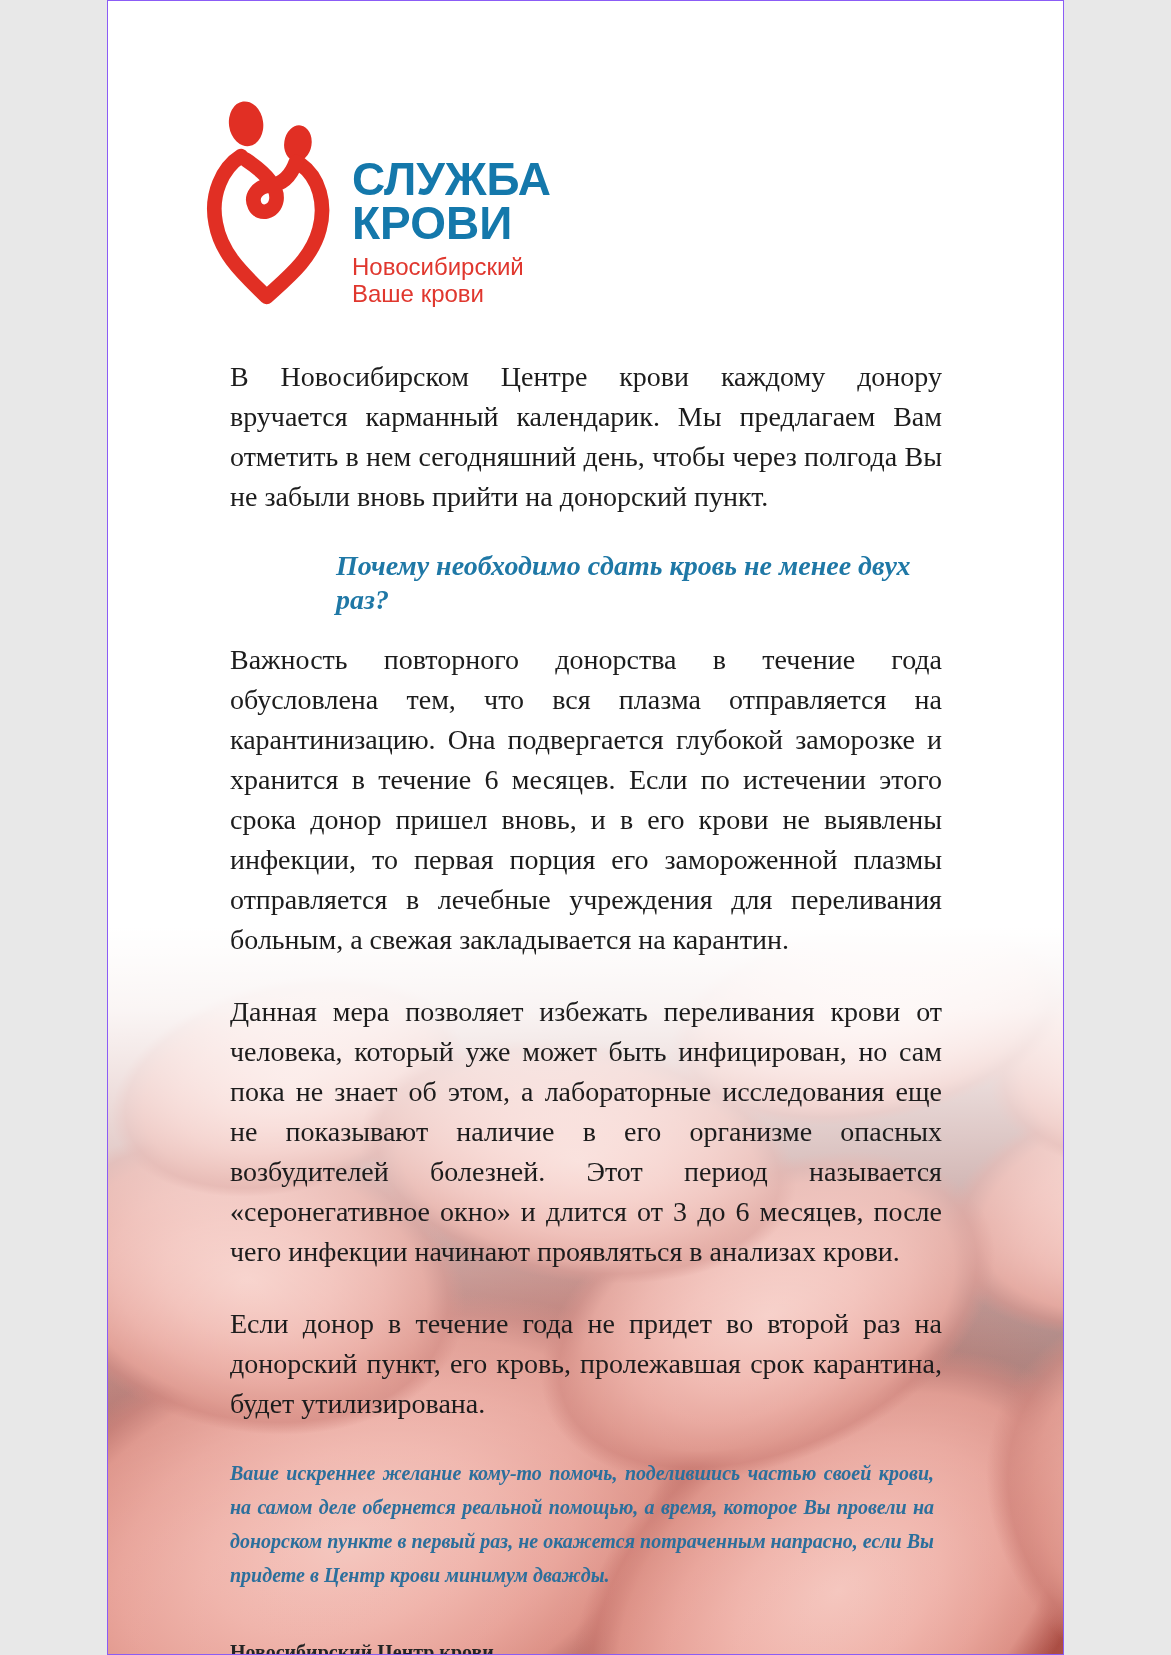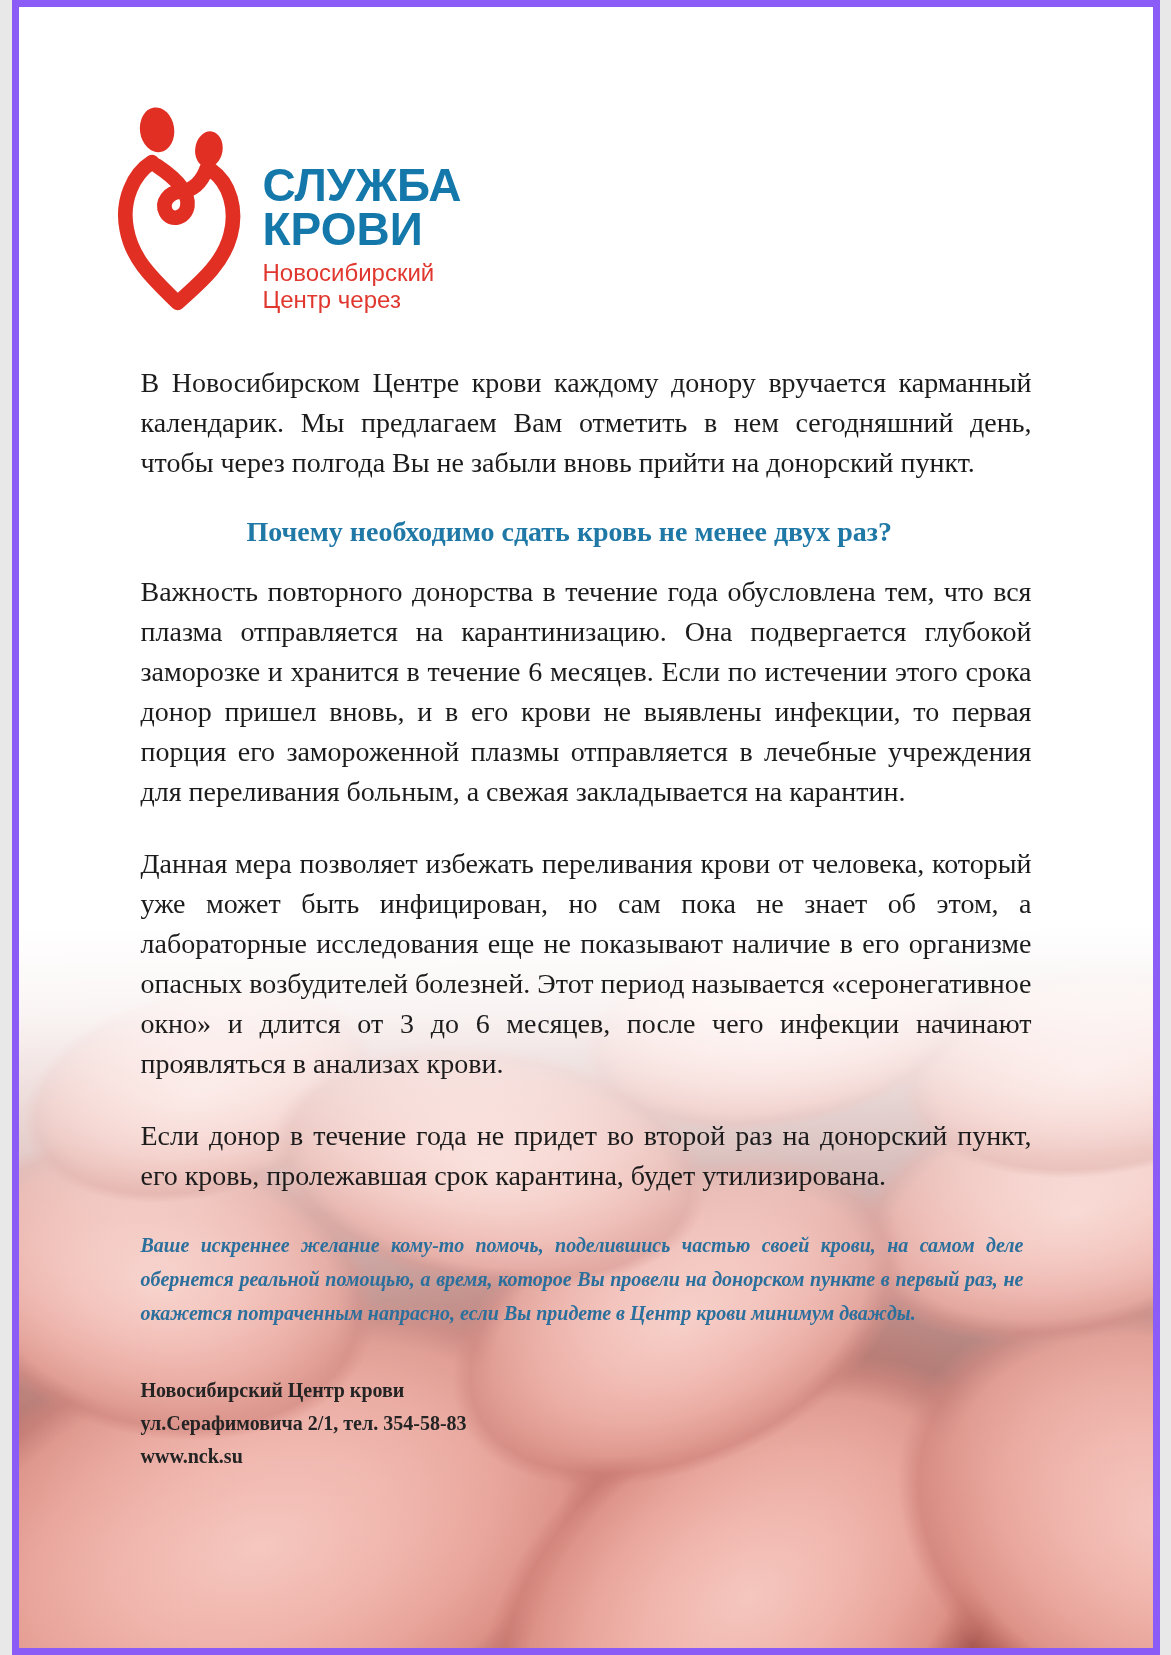--- a/index.html
+++ b/index.html
@@ -1,21 +1,21 @@
 <!DOCTYPE html>
 <html lang="ru"><head>
 <meta charset="utf-8">
 <style>
   html,body{margin:0;padding:0;background:#e8e8e8;}
   .page{
     position:relative;
-    width:1148px;height:1655px;
+    width:957px;height:1655px;
     margin:0 auto;
     background:#fde047;
-    border:7px solid #8b5cf6;
+    border:1px solid #8b5cf6;
     box-sizing:border-box;
     overflow:hidden;
     font-family:"Liberation Serif", serif;
   }
   
   .bg{position:absolute;inset:0;z-index:0;}
   .bg-base{
     position:absolute;left:0;top:880px;right:0;bottom:0;
     background:
       radial-gradient(420px 300px at 57% 72%, rgba(176,62,48,.85) 0%, rgba(176,62,48,0) 100%),
@@ -59,21 +59,21 @@
   .logo-title{font-size:46px;font-weight:bold;line-height:.96;color:#1478ab;letter-spacing:0;}
   .logo-sub{margin-top:9px;font-size:24px;line-height:1.12;color:#e0372e;}
   main{margin:48px 121px 0 122px;}
   .body-p{
     margin:0 0 32px 0;
     font-size:28px;line-height:40px;color:#1c1c1c;
     text-align:justify;text-align-last:left;
   }
   .heading{
     margin:0 0 23px 0;padding-left:106px;
-    font-size:28px;line-height:34px;font-weight:bold;
+    font-size:28px;line-height:34px;font-weight:bold;font-style:italic;
     color:#1f78a6;text-align:left;
   }
   .highlight{
     margin:0 8px 0 0;
     font-size:20px;line-height:34px;font-weight:bold;font-style:italic;
     color:#2b6f9c;text-align:justify;text-align-last:left;
   }
   .contact{
     margin-top:44px;font-style:normal;
     font-size:20px;line-height:33px;color:#242424;font-weight:bold;
@@ -131,21 +131,21 @@
           <path d="M 41 66 C 59 78, 74 92, 72 107 C 70 120, 55 123, 50 113 C 45 103, 53 93, 65 92 C 80 91, 88 79, 92 68"></path>
         </g>
       </svg>
       <div class="logo-text">
         <div class="logo-title">
           <div>СЛУЖБА</div>
           <div>КРОВИ</div>
         </div>
         <div class="logo-sub">
           <div>Новосибирский</div>
-          <div>Центр через</div>
+          <div>Ваше крови</div>
         </div>
       </div>
     </header>
 
     <main>
       <p class="body-p">В Новосибирском Центре крови каждому донору вручается карманный календарик. Мы предлагаем Вам отметить в нем сегодняшний день, чтобы через полгода Вы не забыли вновь прийти на донорский пункт.</p>
 
       <h2 class="heading">Почему необходимо сдать кровь не менее двух раз?</h2>
 
       <p class="body-p">Важность повторного донорства в течение года обусловлена тем, что вся плазма отправляется на карантинизацию. Она подвергается глубокой заморозке и хранится в течение 6 месяцев. Если по истечении этого срока донор пришел вновь, и в его крови не выявлены инфекции, то первая порция его замороженной плазмы отправляется в лечебные учреждения для переливания больным, а свежая закладывается на карантин.</p>

